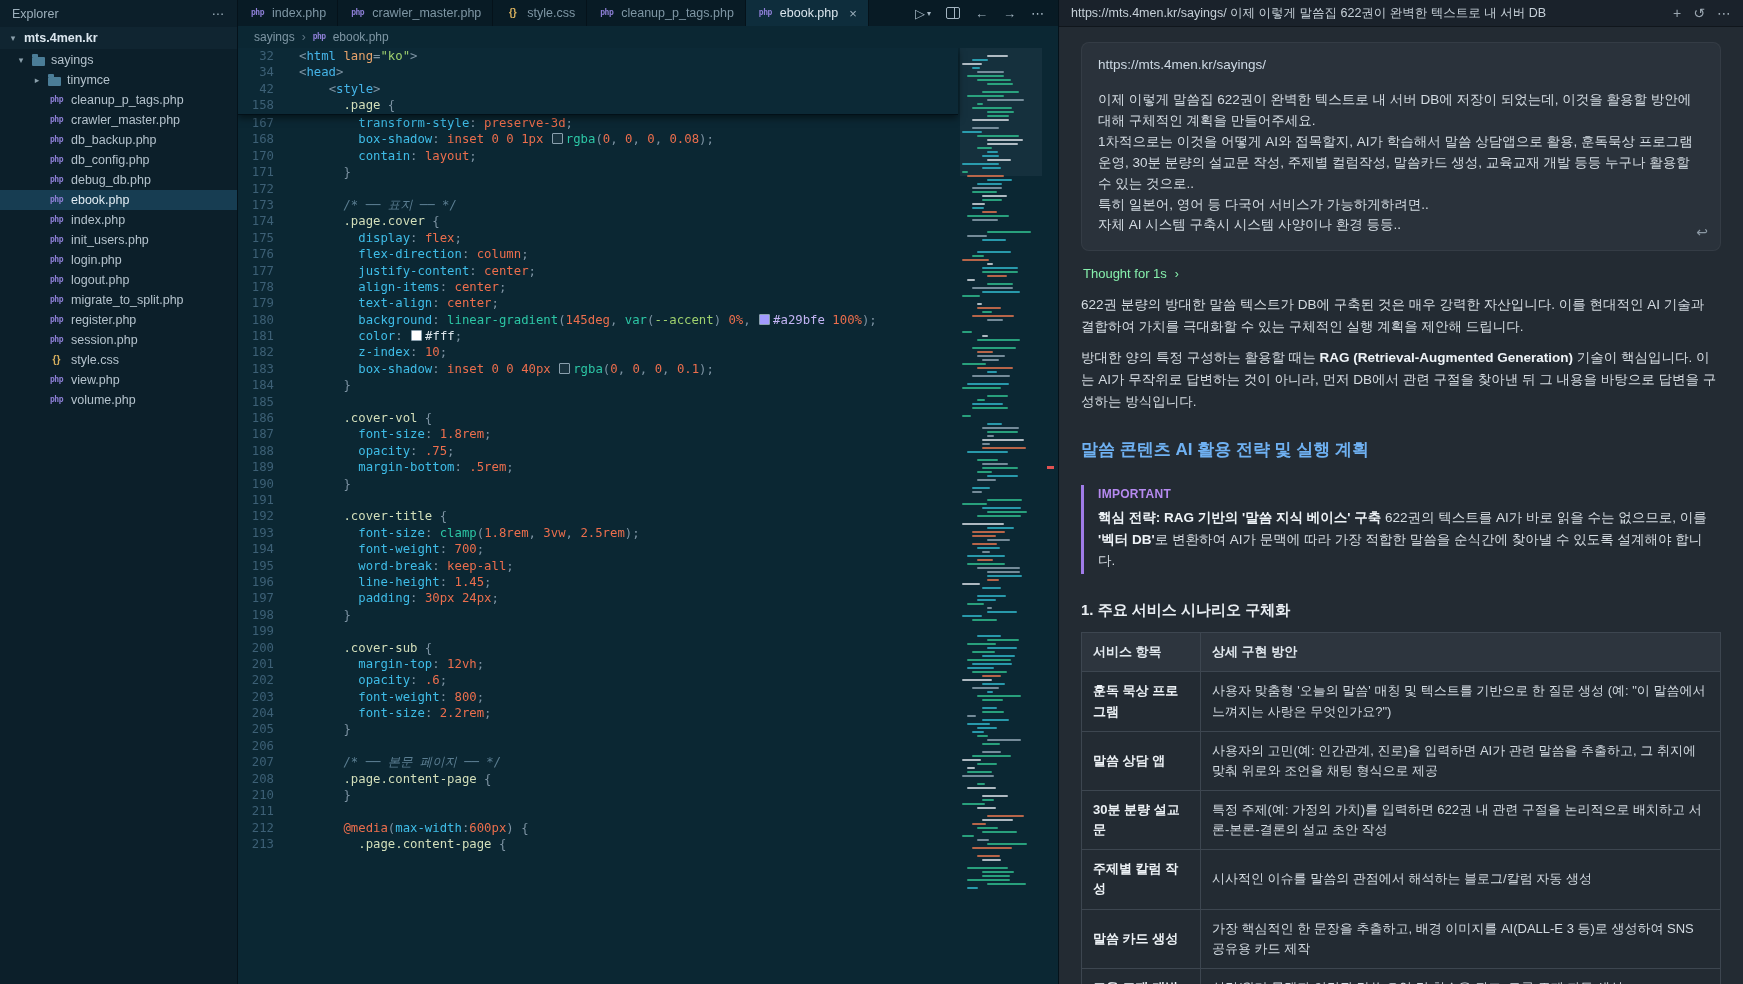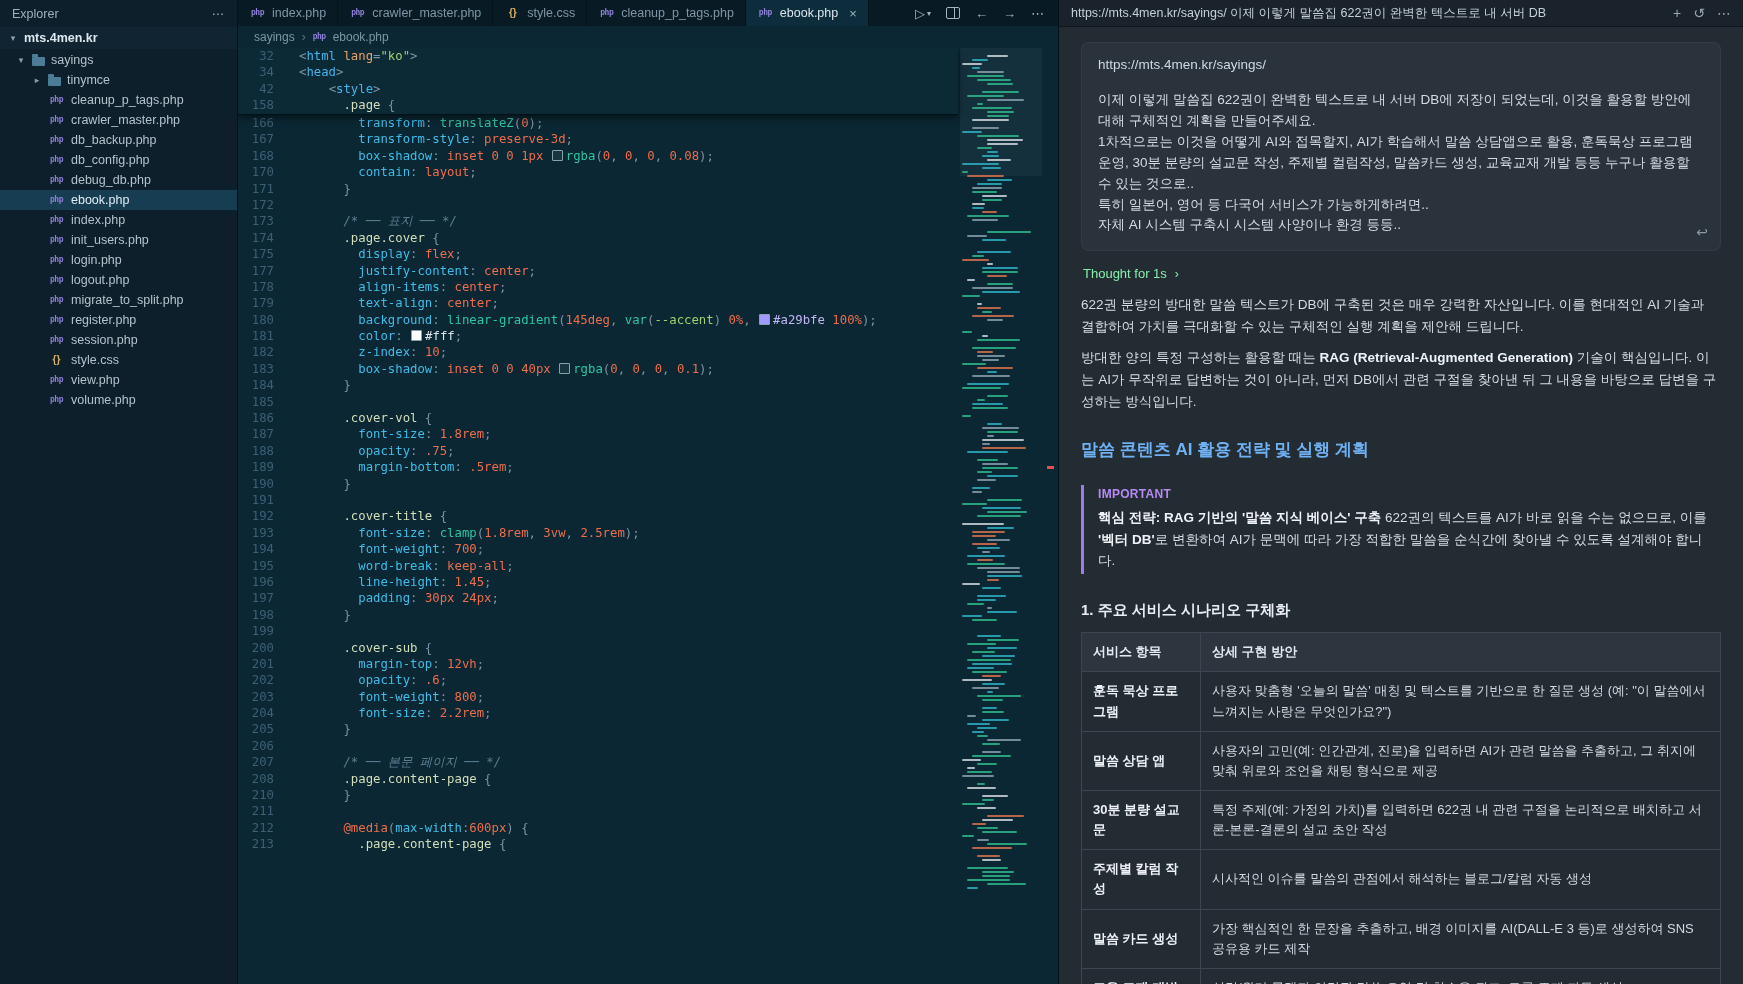--- a/index.html
+++ b/index.html
@@ -228,29 +228,29 @@
       </div>
     </div>
     <div class="breadcrumb">
       <span class="bc-item">sayings</span>
       <span class="bc-sep">›</span>
       <span class="file-ic php bc-ic">php</span>
       <span class="bc-item">ebook.php</span>
     </div>
     <div class="code-area">
       <div class="code-lines">
-          <div class="cl"><span class="ln">166</span><span class="ctext"><span class="tk pun">        </span><span class="tk prop">transform</span><span class="tk pun">: </span><span class="tk fn">translateZ</span><span class="tk pun">(</span><span class="tk num">0</span><span class="tk pun">);</span></span></div>
           <div class="cl"><span class="ln">167</span><span class="ctext"><span class="tk pun">        </span><span class="tk prop">transform-style</span><span class="tk pun">: </span><span class="tk val">preserve-</span><span class="tk num">3</span><span class="tk val">d</span><span class="tk pun">;</span></span></div>
           <div class="cl"><span class="ln">168</span><span class="ctext"><span class="tk pun">        </span><span class="tk prop">box-shadow</span><span class="tk pun">: </span><span class="tk val">inset</span><span class="tk pun"> </span><span class="tk num">0</span><span class="tk pun"> </span><span class="tk num">0</span><span class="tk pun"> </span><span class="tk num">1px</span><span class="tk pun"> </span><span class="swatch sw-alpha"></span><span class="tk fn">rgba</span><span class="tk pun">(</span><span class="tk num">0</span><span class="tk pun">, </span><span class="tk num">0</span><span class="tk pun">, </span><span class="tk num">0</span><span class="tk pun">, </span><span class="tk num">0.08</span><span class="tk pun">);</span></span></div>
           <div class="cl"><span class="ln">170</span><span class="ctext"><span class="tk pun">        </span><span class="tk prop">contain</span><span class="tk pun">: </span><span class="tk val">layout</span><span class="tk pun">;</span></span></div>
           <div class="cl"><span class="ln">171</span><span class="ctext"><span class="tk pun">      }</span></span></div>
           <div class="cl"><span class="ln">172</span><span class="ctext"></span></div>
           <div class="cl"><span class="ln">173</span><span class="ctext"><span class="tk pun">      </span><span class="tk cmt">/* ── 표지 ── */</span></span></div>
           <div class="cl"><span class="ln">174</span><span class="ctext"><span class="tk pun">      </span><span class="tk sel">.page.cover</span><span class="tk pun"> {</span></span></div>
           <div class="cl"><span class="ln">175</span><span class="ctext"><span class="tk pun">        </span><span class="tk prop">display</span><span class="tk pun">: </span><span class="tk val">flex</span><span class="tk pun">;</span></span></div>
+          <div class="cl"><span class="ln">176</span><span class="ctext"><span class="tk pun">        </span><span class="tk prop">flex-direction</span><span class="tk pun">: </span><span class="tk val">column</span><span class="tk pun">;</span></span></div>
           <div class="cl"><span class="ln">177</span><span class="ctext"><span class="tk pun">        </span><span class="tk prop">justify-content</span><span class="tk pun">: </span><span class="tk val">center</span><span class="tk pun">;</span></span></div>
           <div class="cl"><span class="ln">178</span><span class="ctext"><span class="tk pun">        </span><span class="tk prop">align-items</span><span class="tk pun">: </span><span class="tk val">center</span><span class="tk pun">;</span></span></div>
           <div class="cl"><span class="ln">179</span><span class="ctext"><span class="tk pun">        </span><span class="tk prop">text-align</span><span class="tk pun">: </span><span class="tk val">center</span><span class="tk pun">;</span></span></div>
           <div class="cl"><span class="ln">180</span><span class="ctext"><span class="tk pun">        </span><span class="tk prop">background</span><span class="tk pun">: </span><span class="tk fn">linear-gradient</span><span class="tk pun">(</span><span class="tk num">145deg</span><span class="tk pun">, </span><span class="tk fn">var</span><span class="tk pun">(</span><span class="tk cssvar">--accent</span><span class="tk pun">) </span><span class="tk num">0%</span><span class="tk pun">, </span><span class="swatch" style="background: rgb(162, 155, 254);"></span><span class="tk hex" style="color: rgb(195, 180, 244);">#a29bfe</span><span class="tk pun"> </span><span class="tk num">100%</span><span class="tk pun">);</span></span></div>
           <div class="cl"><span class="ln">181</span><span class="ctext"><span class="tk pun">        </span><span class="tk prop">color</span><span class="tk pun">: </span><span class="swatch" style="background: rgb(255, 255, 255);"></span><span class="tk hex" style="color: rgb(219, 228, 234);">#fff</span><span class="tk pun">;</span></span></div>
           <div class="cl"><span class="ln">182</span><span class="ctext"><span class="tk pun">        </span><span class="tk prop">z-index</span><span class="tk pun">: </span><span class="tk num">10</span><span class="tk pun">;</span></span></div>
           <div class="cl"><span class="ln">183</span><span class="ctext"><span class="tk pun">        </span><span class="tk prop">box-shadow</span><span class="tk pun">: </span><span class="tk val">inset</span><span class="tk pun"> </span><span class="tk num">0</span><span class="tk pun"> </span><span class="tk num">0</span><span class="tk pun"> </span><span class="tk num">40px</span><span class="tk pun"> </span><span class="swatch sw-alpha"></span><span class="tk fn">rgba</span><span class="tk pun">(</span><span class="tk num">0</span><span class="tk pun">, </span><span class="tk num">0</span><span class="tk pun">, </span><span class="tk num">0</span><span class="tk pun">, </span><span class="tk num">0.1</span><span class="tk pun">);</span></span></div>
           <div class="cl"><span class="ln">184</span><span class="ctext"><span class="tk pun">      }</span></span></div>
           <div class="cl"><span class="ln">185</span><span class="ctext"></span></div>
           <div class="cl"><span class="ln">186</span><span class="ctext"><span class="tk pun">      </span><span class="tk sel">.cover-vol</span><span class="tk pun"> {</span></span></div>

